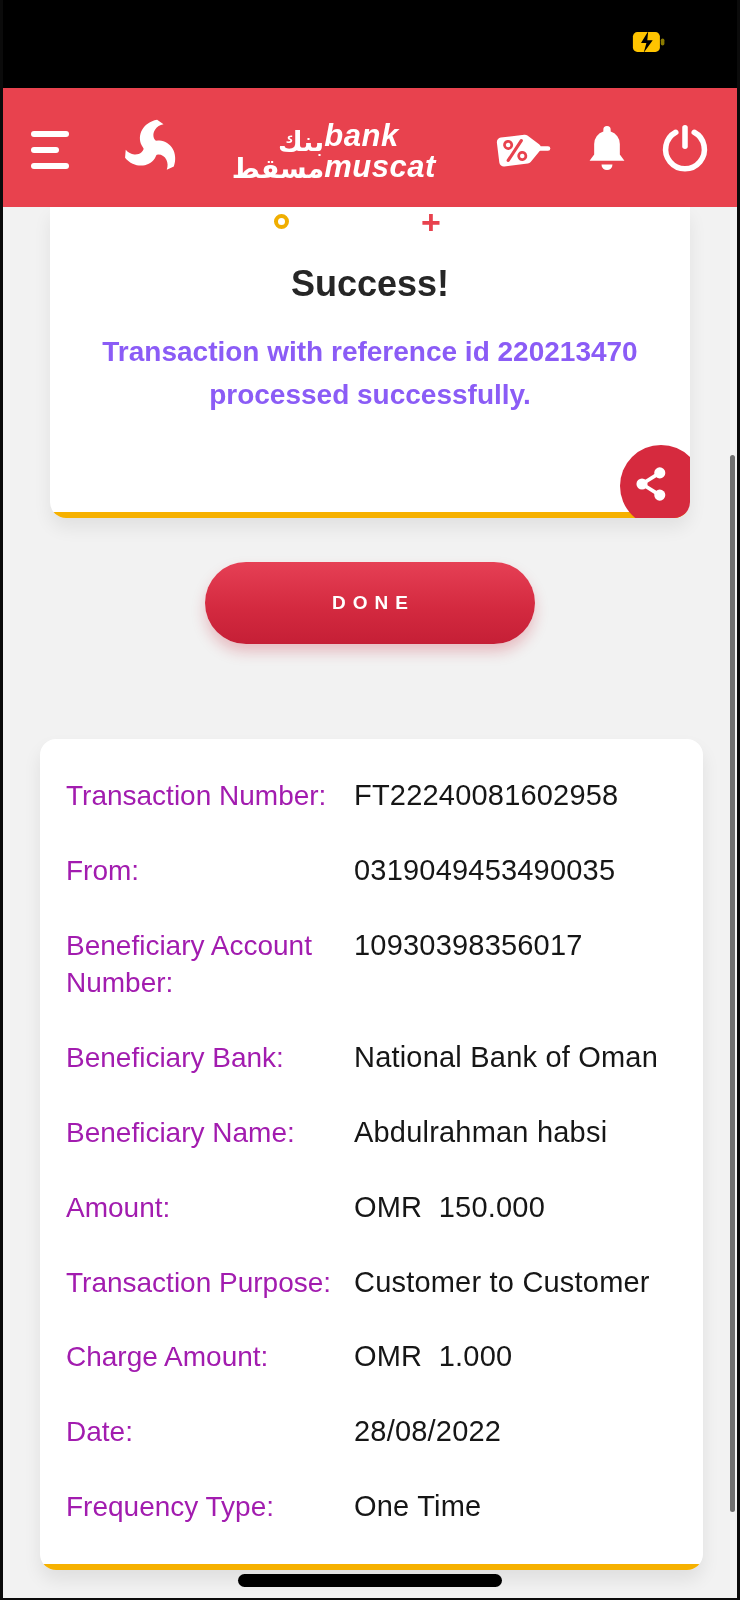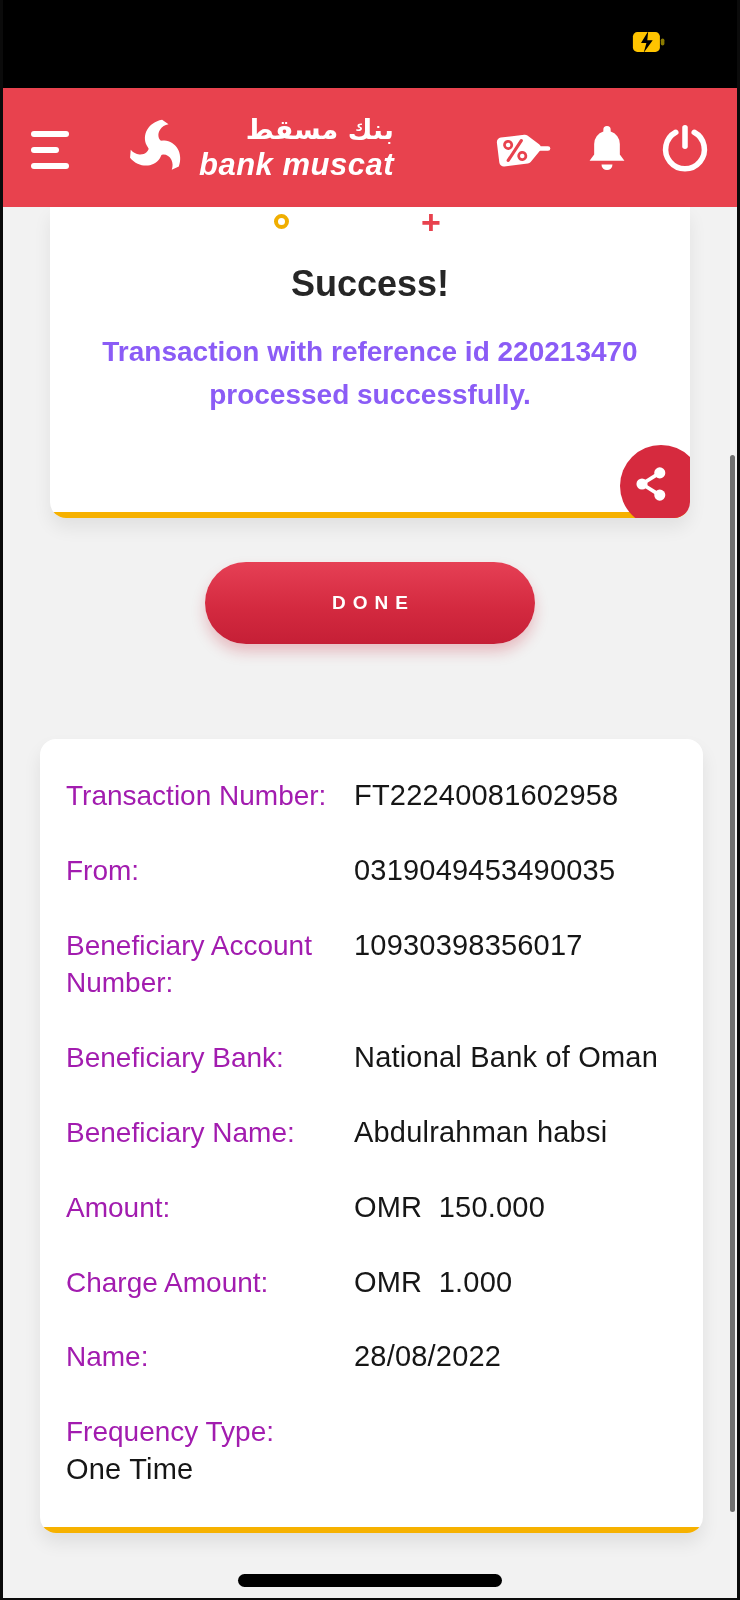--- a/index.html
+++ b/index.html
@@ -23,21 +23,21 @@
   .header {
     height:119px; background:#e8424e;
     display:flex; align-items:center; padding:0 28px;
   }
   .hamburger { width:44px; display:flex; flex-direction:column; gap:10px; cursor:pointer; margin-top:4px;}
   .hamburger .bar { height:6px; border-radius:3px; background:#fff; width:38px; }
   .hamburger .bar.mid { width:28px; }
 
   .brand { display:flex; align-items:center; margin-left:50px; gap:10px; }
   .brand-mark { width:64px; height:74px; }
-  .brand-text { display:flex; flex-direction:column; align-items:flex-end; line-height:1;text-align:center; }
+  .brand-text { display:flex; align-items:flex-end; line-height:1; }
   .brand-arabic { font-family:"DejaVu Sans", sans-serif; color:#fff; font-size:27px; font-weight:bold; direction:rtl; letter-spacing:1px; }
   .brand-latin { color:#fff; font-size:31px; font-weight:bold; letter-spacing:0.5px; margin-top:6px;font-style:italic; }
 
   .header-actions { margin-left:auto; display:flex; align-items:center; gap:32px; }
   .hicon { display:flex; align-items:center; justify-content:center; cursor:pointer; }
 
   
   .success-card {
     position:relative; margin:0 0 0 47px; width:640px; height:311px;
     background:#fff; border-radius:0 0 16px 16px; overflow:hidden;
@@ -80,21 +80,21 @@
   }
 
   
   .details-card {
     position:relative; margin:95px 34px 0 37px;
     background:#fff; border-radius:16px; overflow:hidden;
     box-shadow:0 10px 18px rgba(0,0,0,0.08);
     padding:38px 24px 30px 26px;
   }
   .detail-row { display:flex; align-items:flex-start; margin-bottom:37px; }
-  .detail-row:last-child { margin-bottom:14px;flex-direction:column; }
+  .detail-row:last-child { margin-bottom:14px; }
   .row-label {
     width:288px; flex:none; color:#a21caf;
     font-size:28px; line-height:1.35; font-weight:500;
   }
   .row-value {
     flex:1; color:#161616; font-size:29px; line-height:1.3;
     font-weight:400; white-space:pre-wrap; letter-spacing:0.2px;
   }
 
   
@@ -220,28 +220,32 @@
           <div class="detail-row">
             <div class="row-label">Beneficiary Name:</div>
             <div class="row-value">Abdulrahman habsi</div>
           </div>
 
           <div class="detail-row">
             <div class="row-label">Amount:</div>
             <div class="row-value">OMR  150.000</div>
           </div>
 
+          <div class="detail-row">
+            <div class="row-label">Transaction Purpose:</div>
+            <div class="row-value">Customer to Customer</div>
+          </div>
 
           <div class="detail-row">
             <div class="row-label">Charge Amount:</div>
             <div class="row-value">OMR  1.000</div>
           </div>
 
           <div class="detail-row">
-            <div class="row-label">Name:</div>
+            <div class="row-label">Date:</div>
             <div class="row-value">28/08/2022</div>
           </div>
 
           <div class="detail-row">
             <div class="row-label">Frequency Type:</div>
             <div class="row-value">One Time</div>
           </div>
         </div>
       <div class="card-bottom-bar"></div>
     </div>

